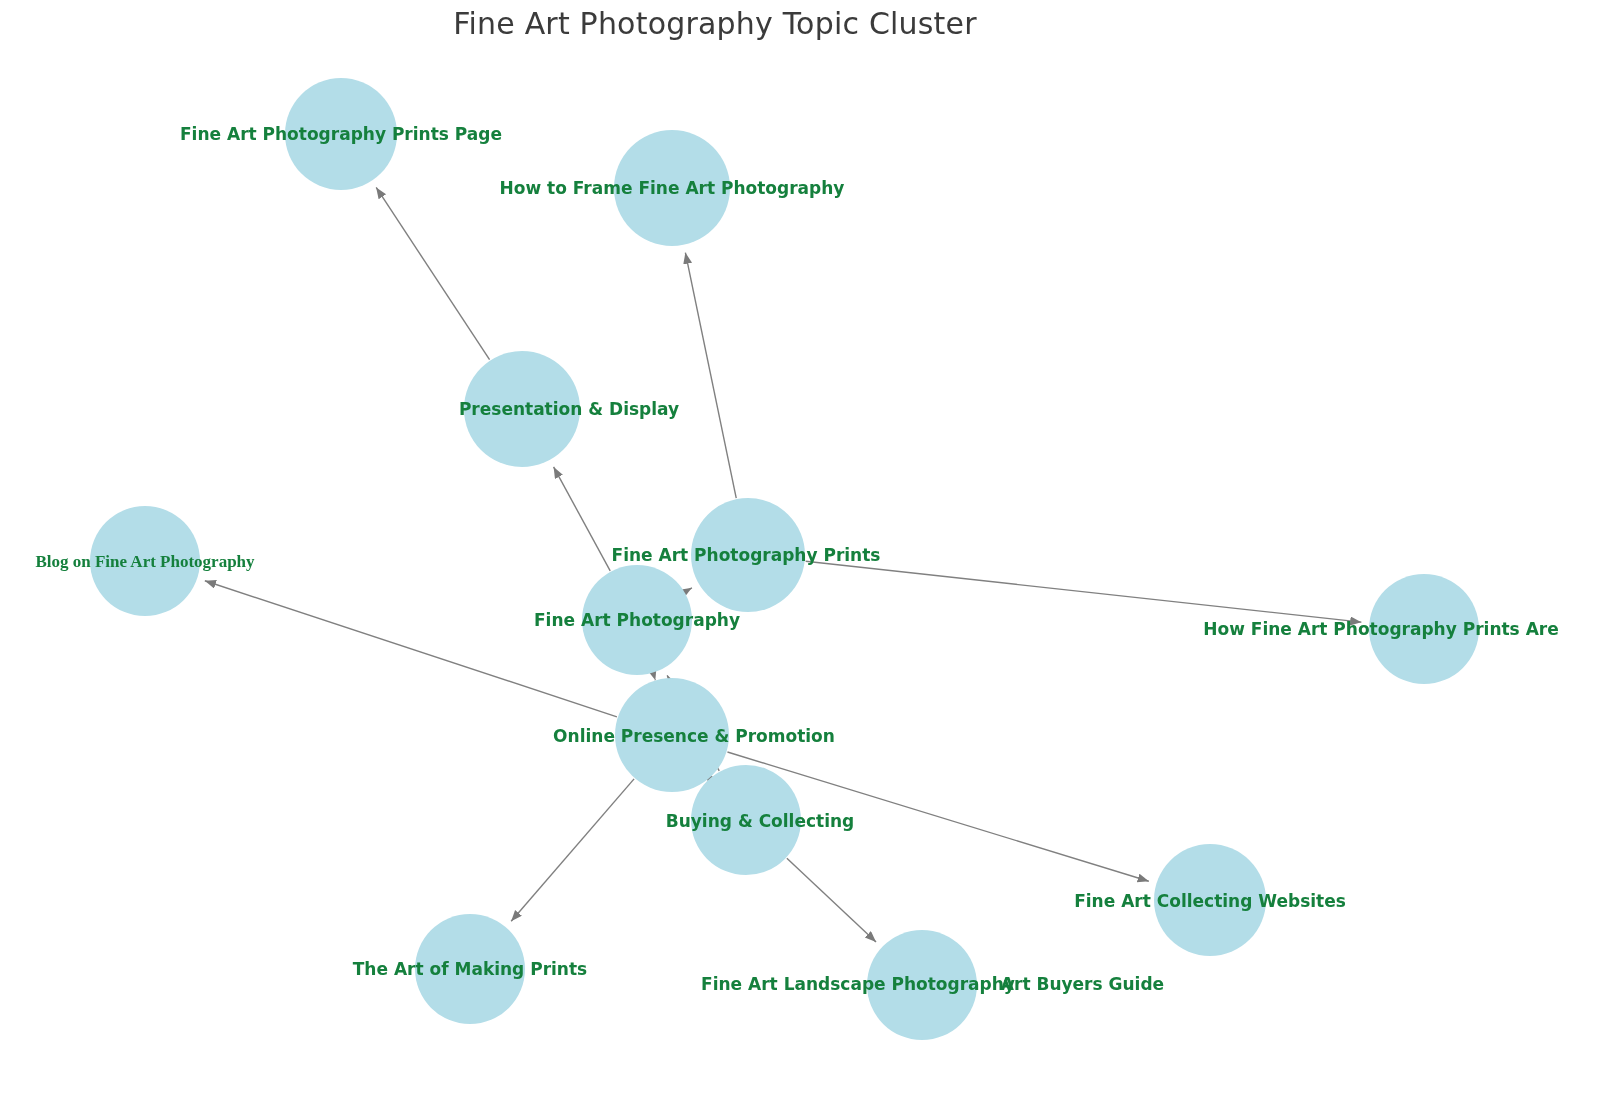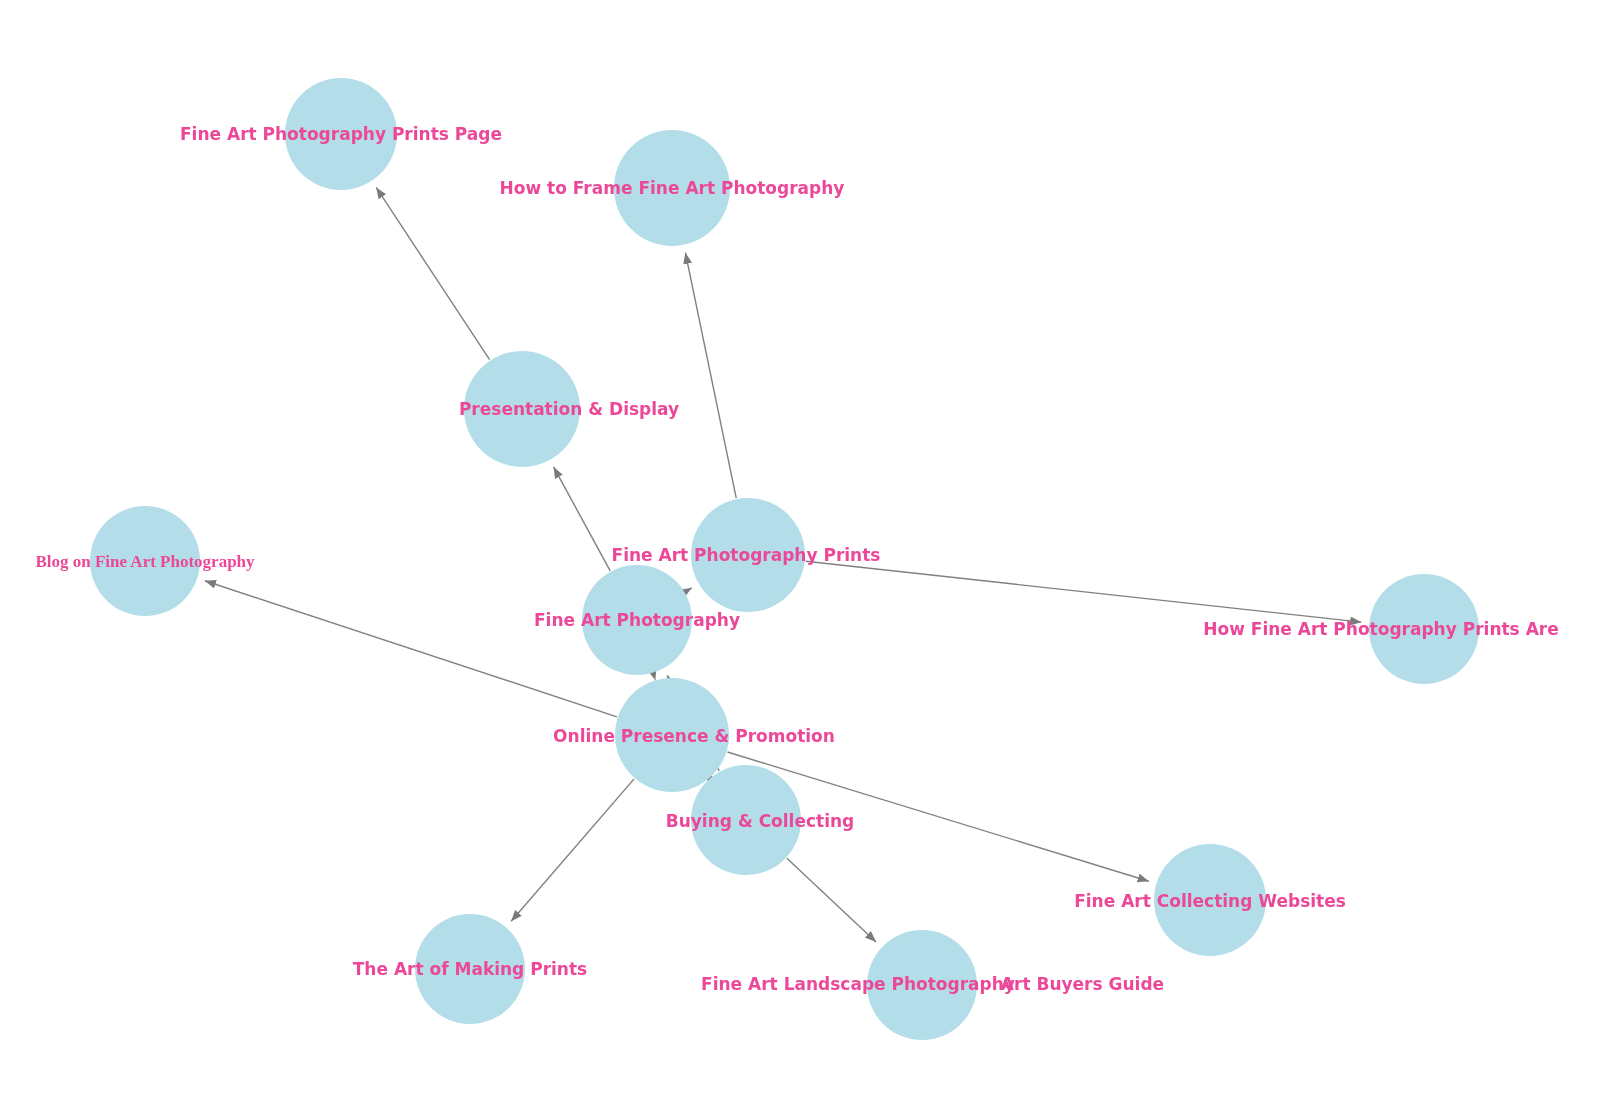--- a/index.html
+++ b/index.html
@@ -35,33 +35,34 @@
     left: 0;
     top: 0;
     width: 1600px;
     height: 1108px;
   }
   .node-label {
     position: absolute;
     font-family: "DejaVu Sans", sans-serif;
     font-size: 17px;
     font-weight: bold;
-    color: #ec4899;
+    color: #15803d;
     white-space: nowrap;
     transform: translate(-50%, -50%);
     pointer-events: none;
     line-height: 1;
     text-align: right;
   }
 </style>
 </head>
 <body>
 
 <div id="canvas">
 
+  <div id="graph-title">Fine Art Photography Topic Cluster</div>
 
   <svg id="graph-svg" viewBox="0 0 1600 1108">
     <defs>
       <marker id="arrowhead" markerWidth="9" markerHeight="9" refX="8" refY="3.2" orient="auto" markerUnits="strokeWidth">
         <path d="M0,0 L8,3.2 L0,6.4 z" fill="#7a7a7a"></path>
       </marker>
     </defs>
     <g id="edges-layer">
         <line x1="489.5627526849439" y1="359.7168894384507" x2="376.18616657904386" y2="187.45964535490089" stroke="#808080" stroke-width="1.4" marker-end="url(#arrowhead)"></line>
         <line x1="736.2386405223335" y1="498.20501410126855" x2="685.3836159573445" y2="252.6287770571772" stroke="#808080" stroke-width="1.4" marker-end="url(#arrowhead)"></line>

